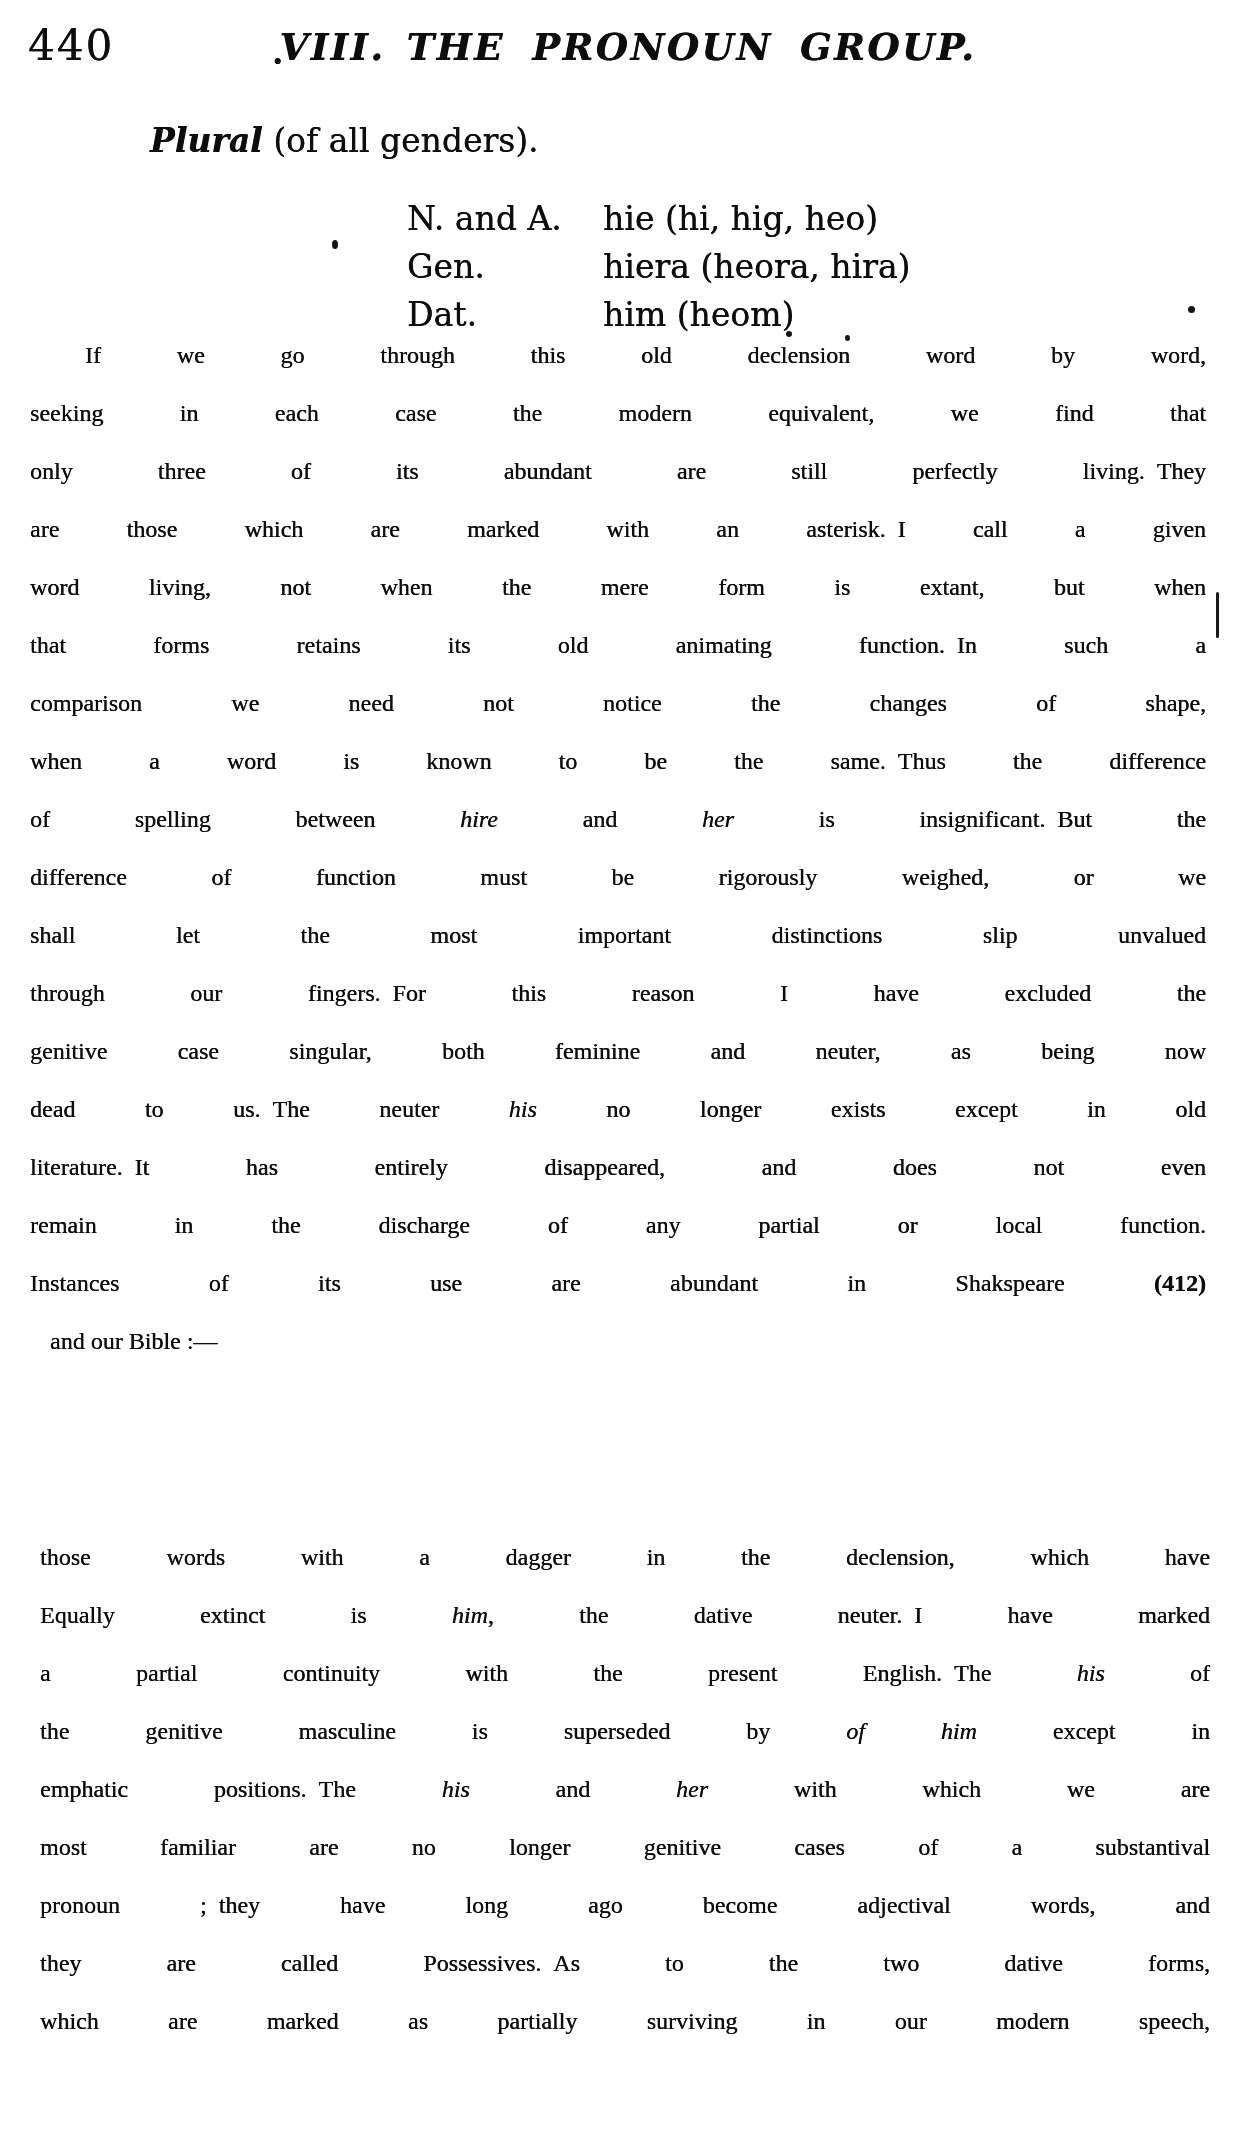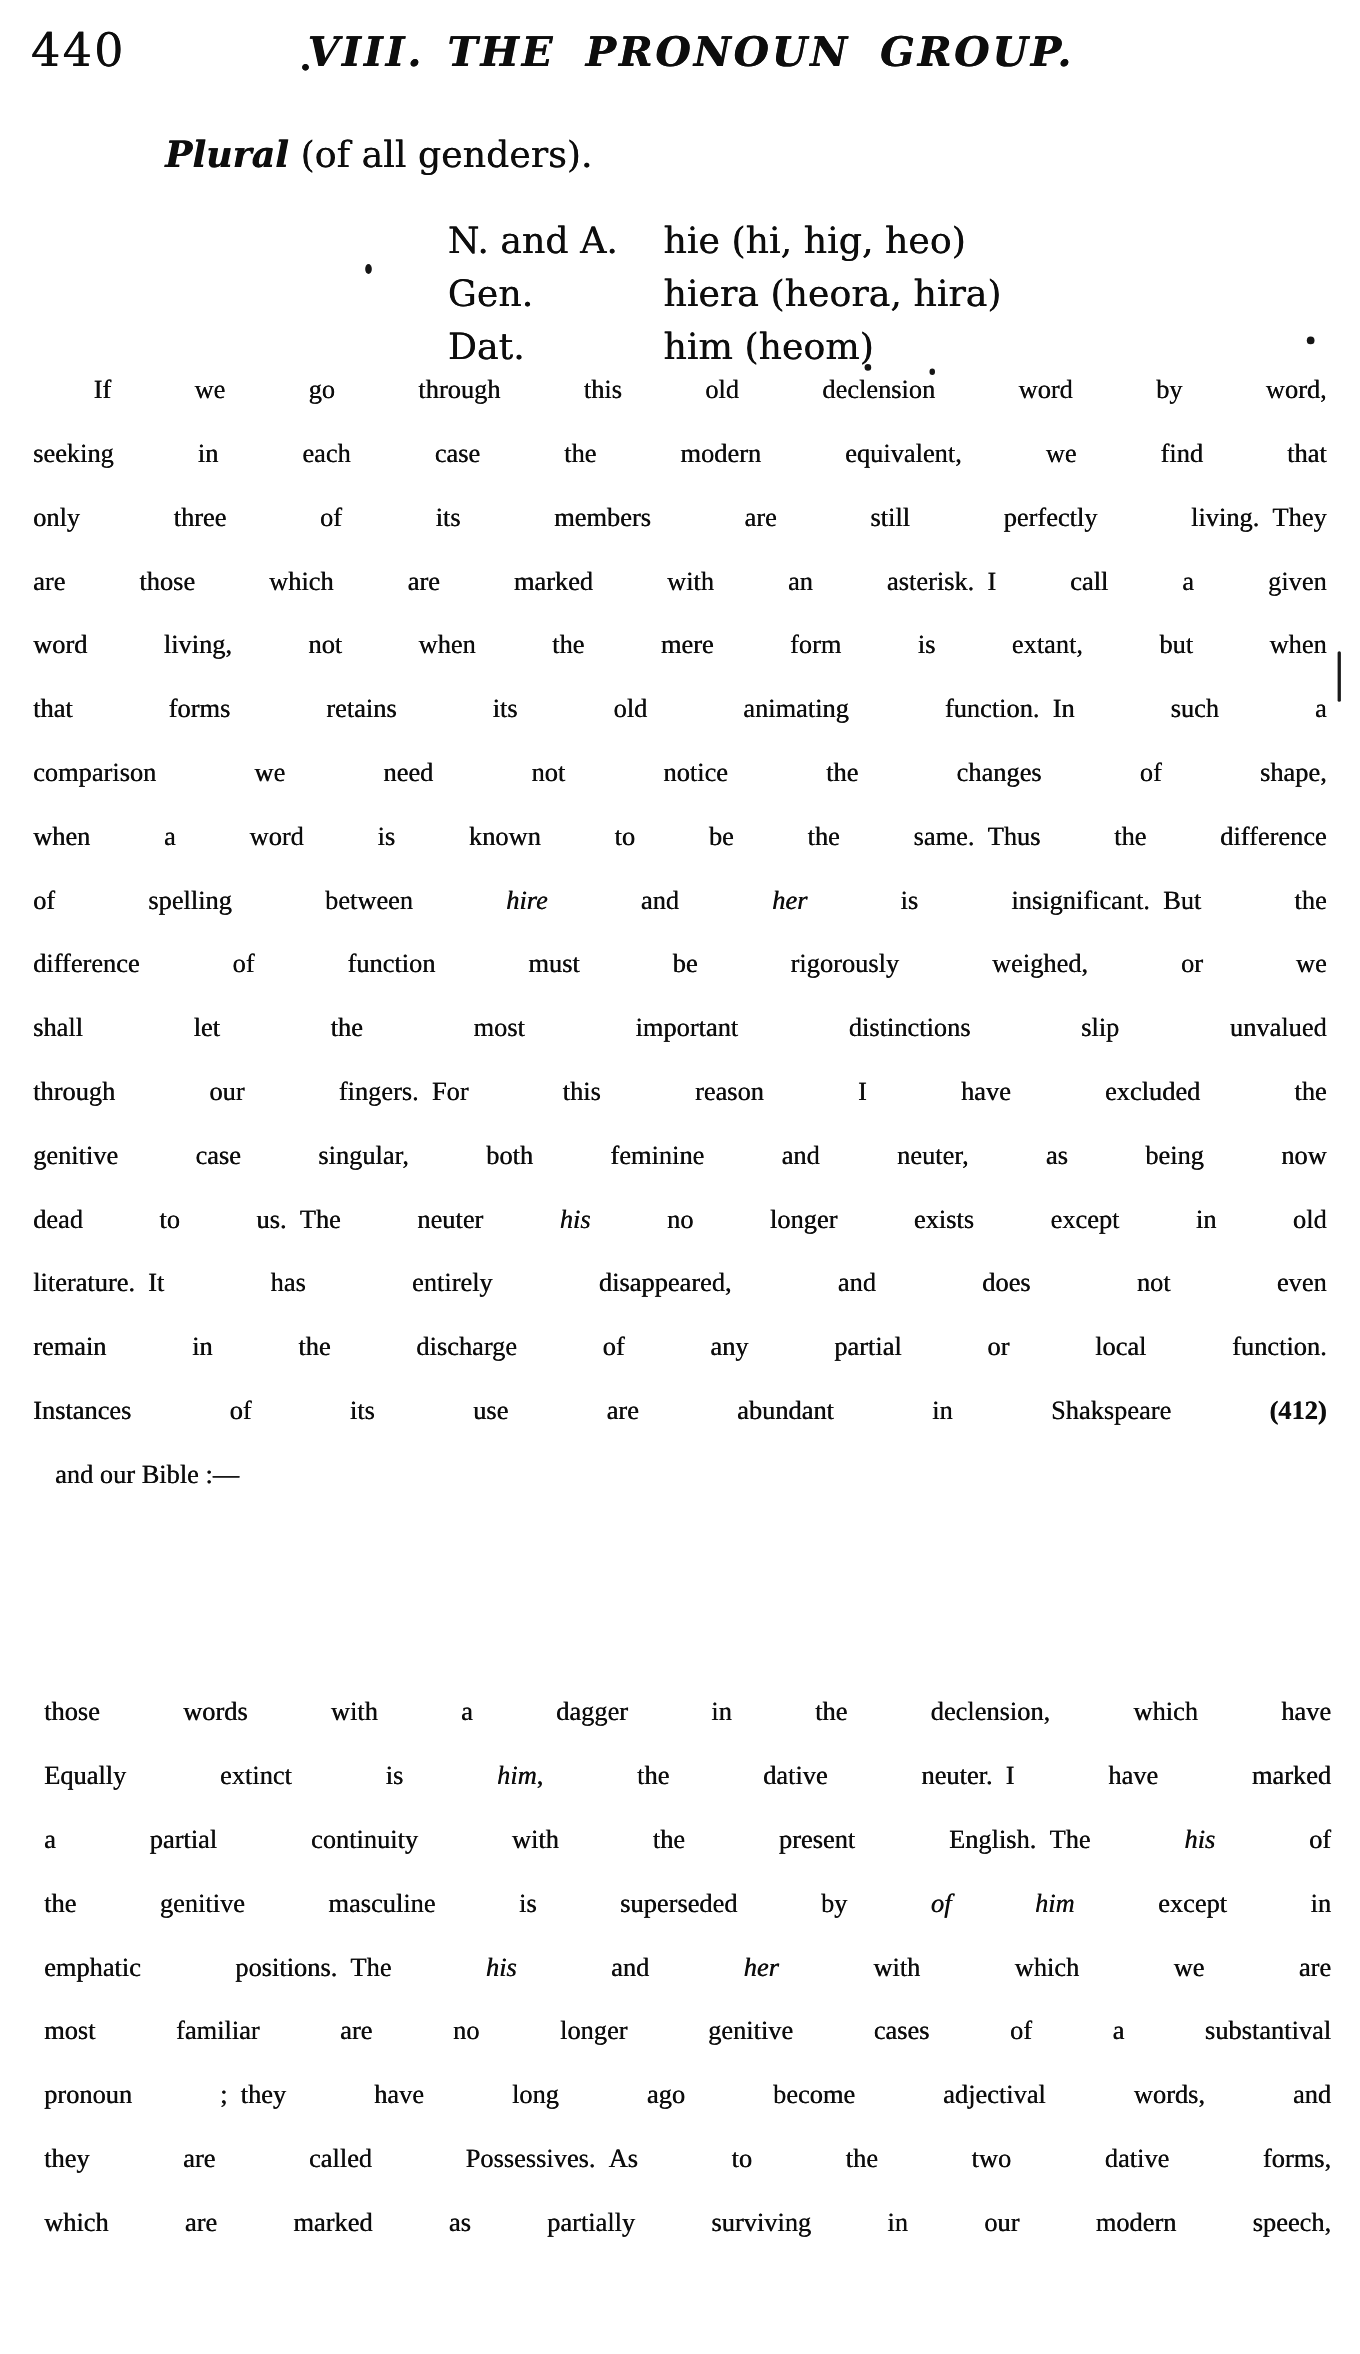--- a/index.html
+++ b/index.html
@@ -52,21 +52,21 @@
   <div class="decl-row r1">
     <span class="dl">Gen.</span><span class="dv">hiera (heora, hira)</span>
   </div>
   <div class="decl-row r2">
     <span class="dl">Dat.</span><span class="dv">him (heom)</span>
   </div>
 
   <div class="para p1">
       <div class="tline"><span>If we go through this old declension word by word,</span></div>
       <div class="tline"><span>seeking in each case the modern equivalent, we find that</span></div>
-      <div class="tline"><span>only three of its members are still perfectly living. They</span></div>
+      <div class="tline"><span>only three of its abundant are still perfectly living. They</span></div>
       <div class="tline"><span>are those which are marked with an asterisk. I call a given</span></div>
       <div class="tline"><span>word living, not when the mere form is extant, but when</span></div>
       <div class="tline"><span>that forms retains its old animating function. In such a</span></div>
       <div class="tline"><span>comparison we need not notice the changes of shape,</span></div>
       <div class="tline"><span>when a word is known to be the same. Thus the difference</span></div>
       <div class="tline"><span>of spelling between </span><i>hire</i><span> and </span><i>her</i><span> is insignificant. But the</span></div>
       <div class="tline"><span>difference of function must be rigorously weighed, or we</span></div>
       <div class="tline"><span>shall let the most important distinctions slip unvalued</span></div>
       <div class="tline"><span>through our fingers. For this reason I have excluded the</span></div>
       <div class="tline"><span>genitive case singular, both feminine and neuter, as being now</span></div>

